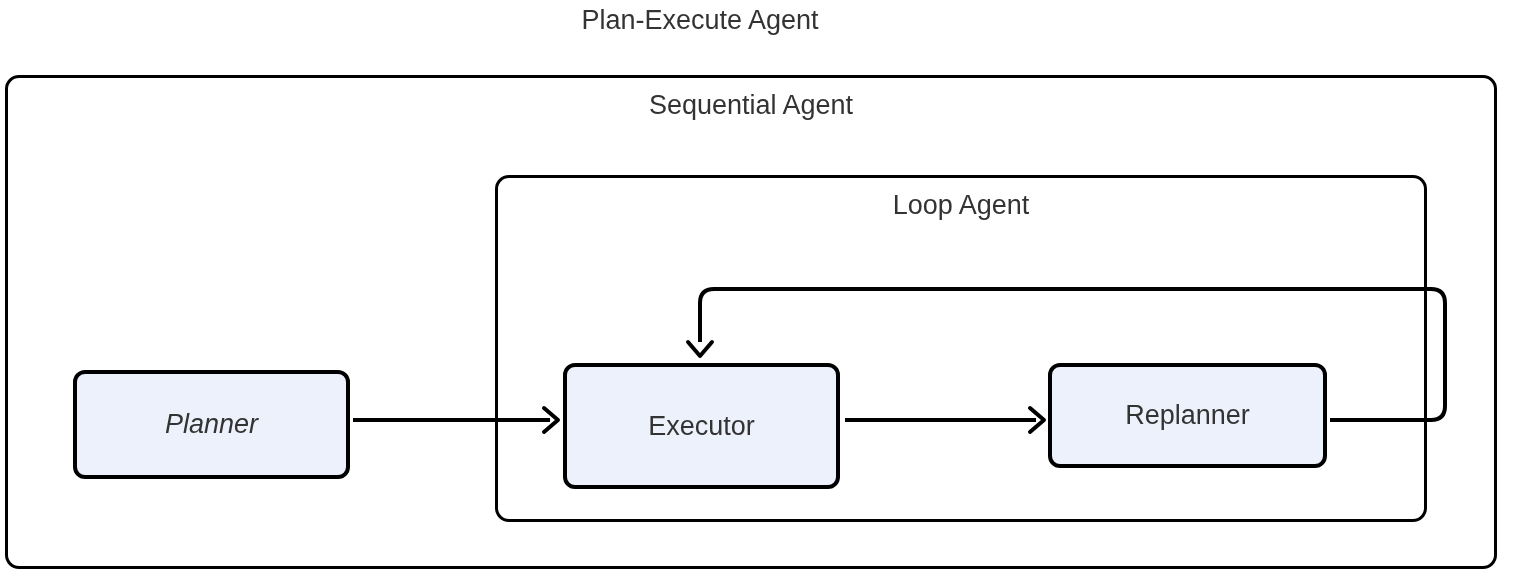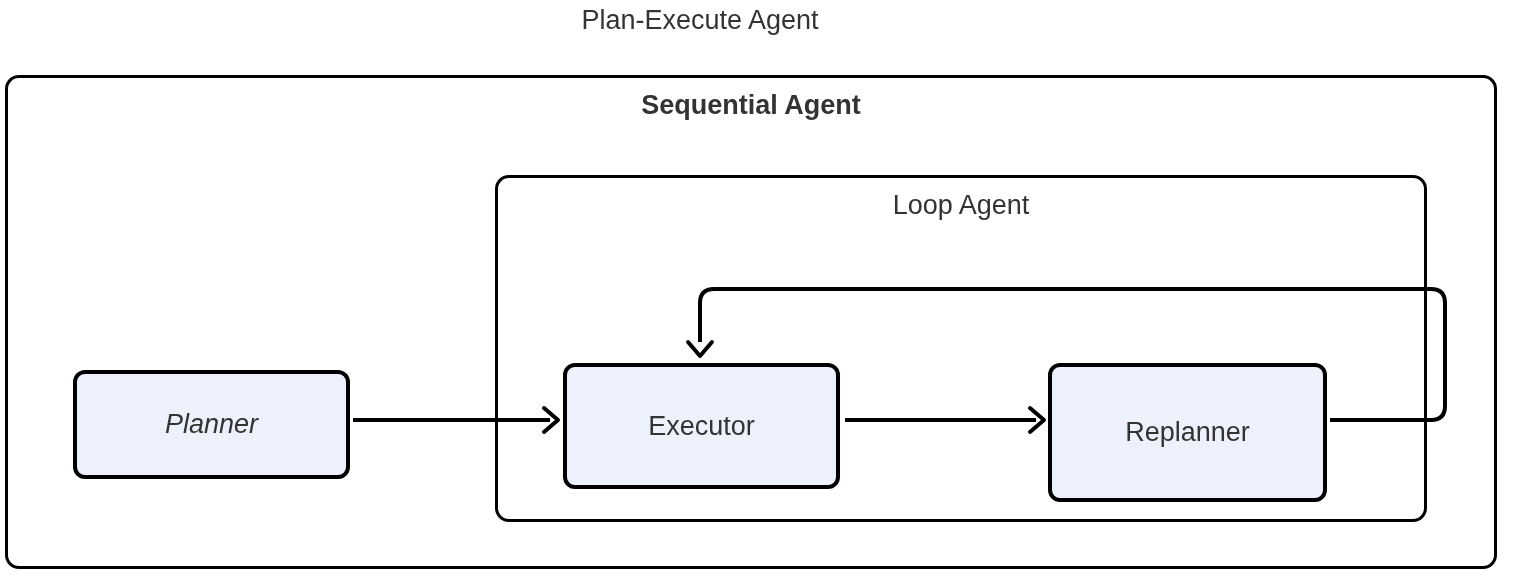--- a/index.html
+++ b/index.html
@@ -32,21 +32,20 @@
     box-sizing: border-box;
     border: 3.5px solid #000000;
     border-radius: 14px;
     background: transparent;
   }
   .container-sequential {
     left: 5px;
     top: 75px;
     width: 1492px;
     height: 494px;
-    font-weight: bold;
   }
   .container-loop {
     left: 495px;
     top: 175px;
     width: 932px;
     height: 347px;
   }
   .container-label {
     position: absolute;
     left: 0;
@@ -65,21 +64,21 @@
     border-radius: 12px;
     background: #ECF1FB;
     display: flex;
     align-items: center;
     justify-content: center;
     font-size: 27px;
     color: #333333;
   }
   .node-planner   { left: 73px;   top: 370px; width: 277px; height: 109px; font-style: italic; }
   .node-executor  { left: 563px;  top: 363px; width: 277px; height: 126px; }
-  .node-replanner { left: 1048px; top: 363px; width: 279px; height: 139px; }
+  .node-replanner { left: 1048px; top: 363px; width: 279px; height: 105px; }
   .edges {
     position: absolute;
     left: 0;
     top: 0;
     width: 1536px;
     height: 576px;
     pointer-events: none;
   }
   .edge-line {
     fill: none;

